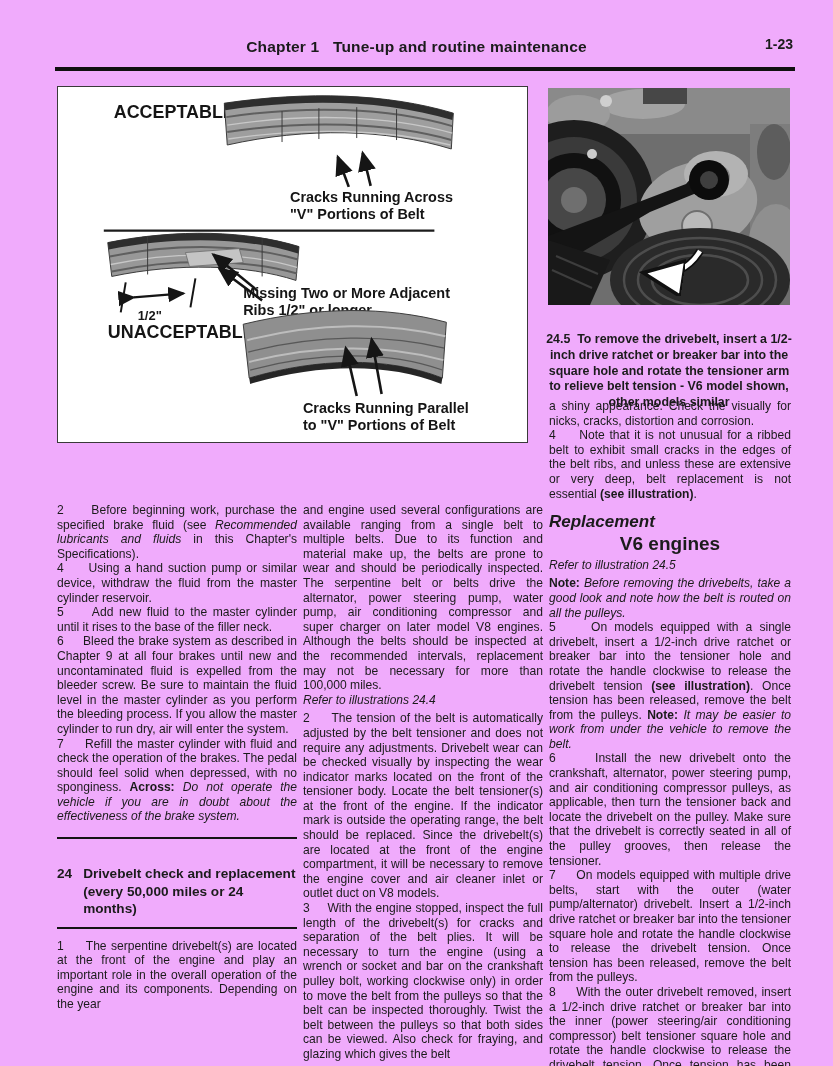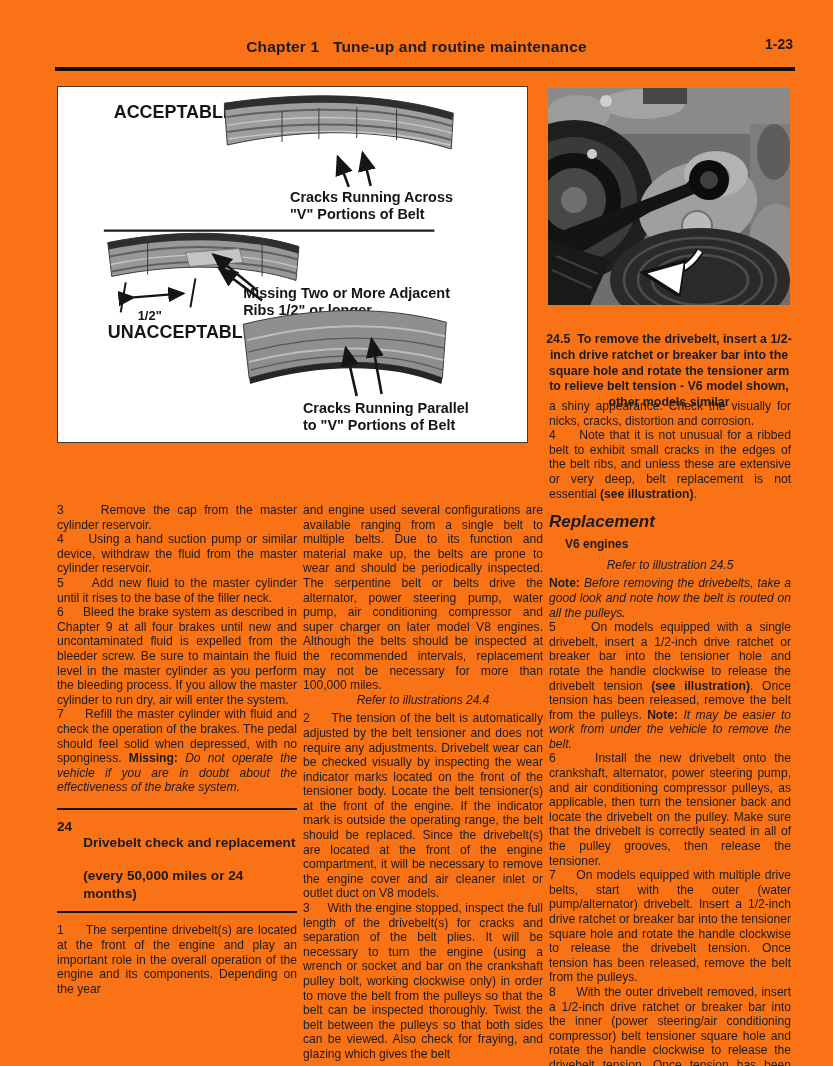--- a/index.html
+++ b/index.html
@@ -1,16 +1,16 @@
 <!DOCTYPE html>
 <html><head>
 <meta charset="utf-8">
 <style>
   html,body{margin:0;padding:0;background:#e8e8e8;}
-  .page{position:relative;width:833px;height:1066px;background:#f97316;overflow:hidden;
+  .page{position:relative;width:833px;height:1066px;background:#f0abfc;overflow:hidden;
         font-family:"Liberation Sans",sans-serif;color:#1b1b1b;}
   
   .header-title{position:absolute;left:0;right:0;top:38px;text-align:center;
         font-weight:700;font-size:15.5px;letter-spacing:.2px;}
   .page-num{position:absolute;right:40px;top:36px;font-weight:700;font-size:14px;}
   .header-rule{position:absolute;left:55px;top:67px;width:740px;height:4px;background:#101010;}
   
   .figure-box{position:absolute;left:57px;top:86px;width:471px;height:357px;
         border:1px solid #3a3a3a;background:#fff;box-sizing:border-box;}
   .figure-box svg{display:block;width:100%;height:100%;}
@@ -24,26 +24,26 @@
         font-weight:700;font-size:12.4px;line-height:15.8px;}
   
   .col{position:absolute;font-size:12.1px;line-height:14.6px;text-align:justify;}
   .col-left{left:57px;top:503px;width:240px;}
   .col-mid{left:303px;top:503px;width:240px;}
   .col-right{left:549px;top:399px;width:242px;}
   .para{margin:0;}
   .seg-b{font-weight:700;}
   .seg-i{font-style:italic;}
   .col-heading{font-style:italic;font-weight:700;font-size:17px;line-height:20px;margin:11px 0 5px;text-align:left;}
-  .col-subheading{font-weight:700;font-size:12px;margin:2px 16px 6px;text-align:left;}
-  .ref-line{font-style:italic;font-size:12px;margin:0 0 4px;text-align:center;}
+  .col-subheading{font-weight:700;font-size:19px;margin:2px 16px 6px;text-align:center;}
+  .ref-line{font-style:italic;font-size:12px;margin:0 0 4px;text-align:left;}
   .section-head{display:flex;gap:11px;border-top:2.5px solid #141414;border-bottom:2.5px solid #141414;
-        padding:8px 0 9px;margin:13px 0 10px;font-weight:700;font-size:13.6px;line-height:17.5px;text-align:left;}
+        padding:26px 0 9px;margin:13px 0 10px;font-weight:700;font-size:13.6px;line-height:17.5px;text-align:left;}
   .sec-num{flex:0 0 auto;}
-  .sec-line{display:block;margin-top:16px;}
+  .sec-line{display:block;}
 </style>
 </head>
 <body>
 
 <div class="page">
 
   <div class="header-title">Chapter 1&nbsp;&nbsp; Tune-up and routine maintenance</div>
   <div class="page-num">1-23</div>
   <div class="header-rule"></div>
 
@@ -159,25 +159,25 @@
       <line x1="8" y1="168" x2="50" y2="186" stroke="#3d3d3d" stroke-width="2"></line>
       <line x1="4" y1="182" x2="44" y2="200" stroke="#3d3d3d" stroke-width="2"></line>
 
       <path d="M152,163 C142,180 124,189 104,186" fill="none" stroke="#0e0e0e" stroke-width="8"></path>
       <path d="M152,163 C142,180 124,189 104,186" fill="none" stroke="#ffffff" stroke-width="4.5" marker-end="url(#wah)"></path>
     </svg>
   </div>
   <div class="photo-caption">24.5&nbsp; To remove the drivebelt, insert a 1/2-inch drive ratchet or breaker bar into the square hole and rotate the tensioner arm to relieve belt tension - V6 model shown, other models similar</div>
 
   <div class="col col-left">
-      <p class="para"><span>3&nbsp;&nbsp;&nbsp;&nbsp;&nbsp;Remove the cap from the master cylinder reservoir.</span></p>
+      <p class="para"><span>2&nbsp;&nbsp;&nbsp;&nbsp;&nbsp;Before beginning work, purchase the specified brake fluid (see </span><span class="seg-i">Recommended lubricants and fluids</span><span> in this Chapter's Specifications).</span></p>
       <p class="para"><span>4&nbsp;&nbsp;&nbsp;&nbsp;&nbsp;Using a hand suction pump or similar device, withdraw the fluid from the master cylinder reservoir.</span></p>
       <p class="para"><span>5&nbsp;&nbsp;&nbsp;&nbsp;&nbsp;Add new fluid to the master cylinder until it rises to the base of the filler neck.</span></p>
       <p class="para"><span>6&nbsp;&nbsp;&nbsp;&nbsp;&nbsp;Bleed the brake system as described in Chapter 9 at all four brakes until new and uncontaminated fluid is expelled from the bleeder screw. Be sure to maintain the fluid level in the master cylinder as you perform the bleeding process. If you allow the master cylinder to run dry, air will enter the system.</span></p>
-      <p class="para"><span>7&nbsp;&nbsp;&nbsp;&nbsp;&nbsp;Refill the master cylinder with fluid and check the operation of the brakes. The pedal should feel solid when depressed, with no sponginess. </span><span class="seg-b">Missing:</span><span class="seg-i"> Do not operate the vehicle if you are in doubt about the effectiveness of the brake system.</span></p>
+      <p class="para"><span>7&nbsp;&nbsp;&nbsp;&nbsp;&nbsp;Refill the master cylinder with fluid and check the operation of the brakes. The pedal should feel solid when depressed, with no sponginess. </span><span class="seg-b">Across:</span><span class="seg-i"> Do not operate the vehicle if you are in doubt about the effectiveness of the brake system.</span></p>
       <div class="section-head">
         <span class="sec-num">24</span>
         <span>
           <span class="sec-line">Drivebelt check and replacement</span>
           <span class="sec-line">(every 50,000 miles or 24 months)</span>
         </span>
       </div>
       <p class="para"><span>1&nbsp;&nbsp;&nbsp;&nbsp;&nbsp;The serpentine drivebelt(s) are located at the front of the engine and play an important role in the overall operation of the engine and its components. Depending on the year</span></p>
     </div>
   <div class="col col-mid">

